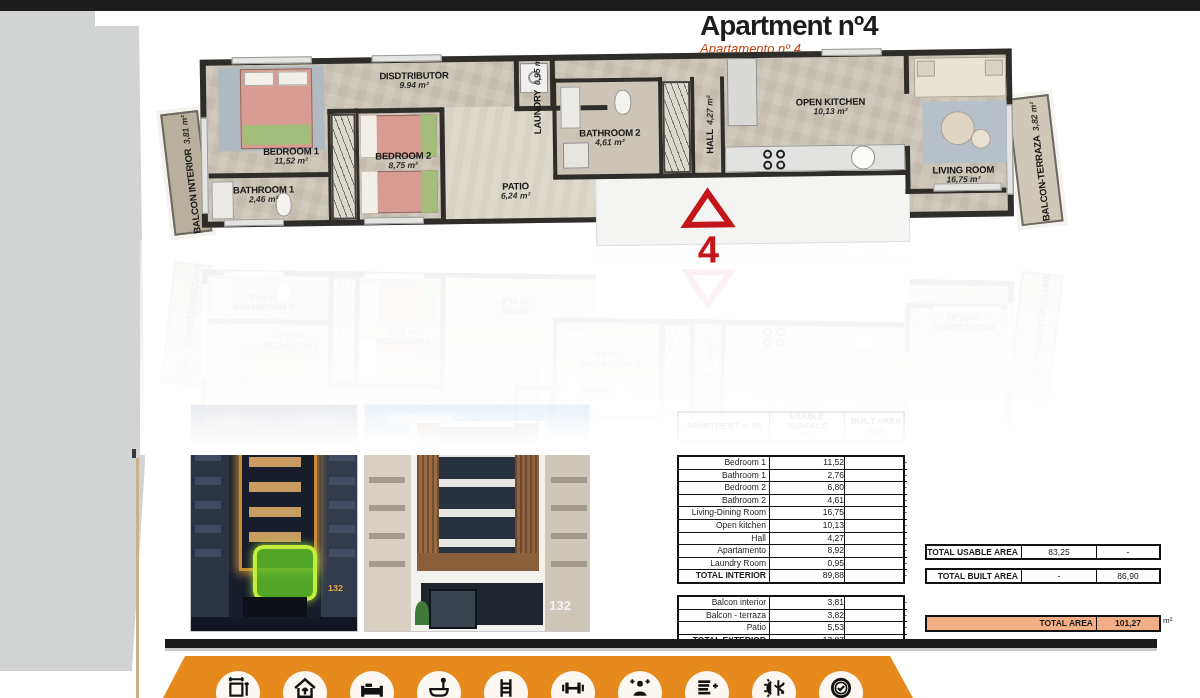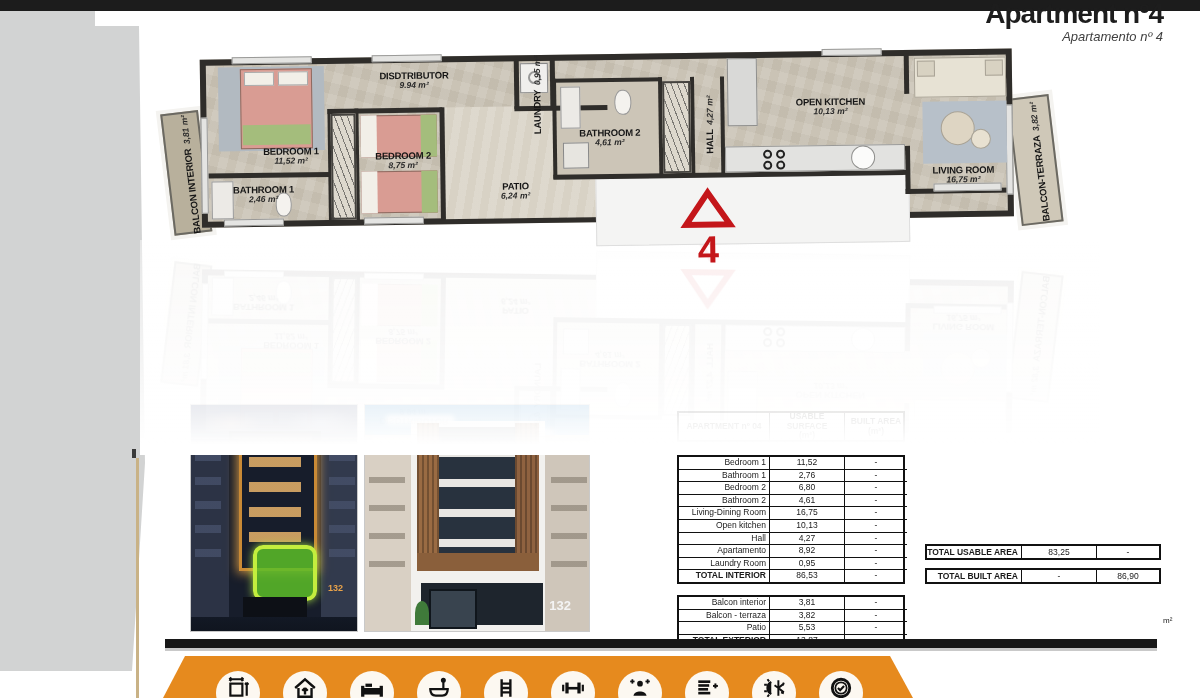--- a/index.html
+++ b/index.html
@@ -6,23 +6,23 @@
   .page{position:relative;width:1200px;height:698px;background:#fff;overflow:hidden;
         font-family:"Liberation Sans",sans-serif;color:#1a1a1a;}
 
   
   .topbar{position:absolute;left:0;top:0;width:1200px;height:11px;background:#1c1c1c;}
   .corner-wedge{position:absolute;left:0;top:11px;width:150px;height:660px;background:#d2d3d3;
         clip-path:polygon(0 0,95px 0,95px 15px,139px 15px,145px 452px,132px 660px,0 660px);}
   .tan-line{position:absolute;left:136px;top:458px;width:3px;height:240px;background:#c9b286;}
   .tick-mark{position:absolute;left:132px;top:449px;width:4px;height:9px;background:#3a3a3a;}
 
-  .title-wrap{position:absolute;left:700px;top:0;width:463px;text-align:right;line-height:1;}
+  .title-wrap{position:absolute;left:700px;top:12px;width:463px;text-align:left;line-height:1;}
   .title{font-size:28px;font-weight:700;letter-spacing:-1px;color:#1d1d1d;}
-  .subtitle{font-size:13px;font-style:italic;color:#404040;margin-top:2px;}
+  .subtitle{font-size:13px;font-style:italic;color:#c2410c;margin-top:2px;}
 
   
   .plan-pos{position:absolute;left:163px;top:50px;width:895px;height:200px;transform:rotate(-0.8deg);z-index:3;}
   .plan{position:absolute;left:0;top:0;width:895px;height:200px;}
   .unit{position:absolute;left:38px;top:4px;width:812px;height:168px;background:#cac3b5;
         border:6px solid #2f2d2a;box-sizing:border-box;
         background-image:repeating-linear-gradient(105deg,rgba(255,255,255,.12) 0 9px,rgba(0,0,0,0) 9px 18px),
                          repeating-linear-gradient(15deg,rgba(90,80,60,.06) 0 11px,rgba(0,0,0,0) 11px 22px);}
   .wall{position:absolute;background:#2f2d2a;}
   .window{position:absolute;background:#e4e4e2;border:1px solid #9a9a98;box-sizing:border-box;}
@@ -54,21 +54,21 @@
   .tbl{position:absolute;font-size:8.5px;}
   .tbl .hdr{display:grid;grid-template-columns:90px 75px 63px;border:2px solid #111;background:#fff;}
   .tbl .hdr>div{border-left:1px solid #111;display:flex;flex-direction:column;justify-content:center;
         align-items:center;text-align:center;font-weight:700;height:27px;line-height:1.15;}
   .tbl .hdr>div:first-child{border-left:none;}
   .tblock{display:grid;grid-template-columns:90px 75px 63px;border:2px solid #111;background:#fff;}
   .tblock>div{border-left:1px solid #111;border-top:1px solid #111;height:11.6px;line-height:11.6px;
         overflow:hidden;}
   .tblock>div:nth-child(-n+3){border-top:none;}
   .tblock>div:nth-child(3n+1){border-left:none;text-align:right;padding-right:3px;box-sizing:border-box;}
-  .tblock>div:nth-child(3n+2),.tblock>div:nth-child(3n){text-align:center;}
+  .tblock>div:nth-child(3n+2),.tblock>div:nth-child(3n){text-align:right;}
   .b{font-weight:700;}
   .sumbox{position:absolute;display:grid;grid-template-columns:94px 75px 63px;border:2px solid #111;
         font-size:8.5px;background:#fff;}
   .sumbox>div{height:12px;line-height:12px;border-left:1px solid #111;text-align:center;}
   .sumbox>div:first-child{border-left:none;text-align:right;padding-right:3px;font-weight:700;box-sizing:border-box;}
   .totalbox{position:absolute;display:grid;grid-template-columns:169px 63px;border:2px solid #111;
         font-size:8.5px;background:#f2ae86;}
   .totalbox>div{height:13px;line-height:13px;font-weight:700;}
   .totalbox>div:first-child{text-align:right;padding-right:3px;box-sizing:border-box;}
   .totalbox>div:last-child{border-left:1px solid #111;text-align:center;}
@@ -437,21 +437,21 @@
       <div>Hall</div>
         <div>4,27</div>
         <div>-</div>
       <div>Apartamento</div>
         <div>8,92</div>
         <div>-</div>
       <div>Laundry Room</div>
         <div>0,95</div>
         <div>-</div>
       <div class="b">TOTAL INTERIOR</div>
-        <div>86,53</div>
+        <div>89,88</div>
         <div>-</div>
     </div>
 
     <div class="tblock" style="margin-top:11px;">
       <div>Balcon interior</div>
         <div>3,81</div>
         <div>-</div>
       <div>Balcon - terraza</div>
         <div>3,82</div>
         <div>-</div>
@@ -466,20 +466,24 @@
 
   <div class="sumbox" style="left:925px;top:544px;">
     <div>TOTAL USABLE AREA</div>
       <div>83,25</div>
       <div>-</div>
   </div>
   <div class="sumbox" style="left:925px;top:568px;">
     <div>TOTAL BUILT AREA</div>
       <div>-</div>
       <div>86,90</div>
+  </div>
+  <div class="totalbox" style="left:925px;top:615px;">
+    <div>TOTAL AREA</div>
+      <div>101,27</div>
   </div>
   <div class="unit-m2" style="left:1163px;top:616px;">m²</div>
 
   <div class="divider"></div>
   <div class="divider-shadow"></div>
 
   <div class="footer">
     <div class="fic" style="left:66px;">
       <svg width="24" height="24" viewBox="0 0 22 22">
           <g stroke="#111" stroke-width="2" fill="none">

